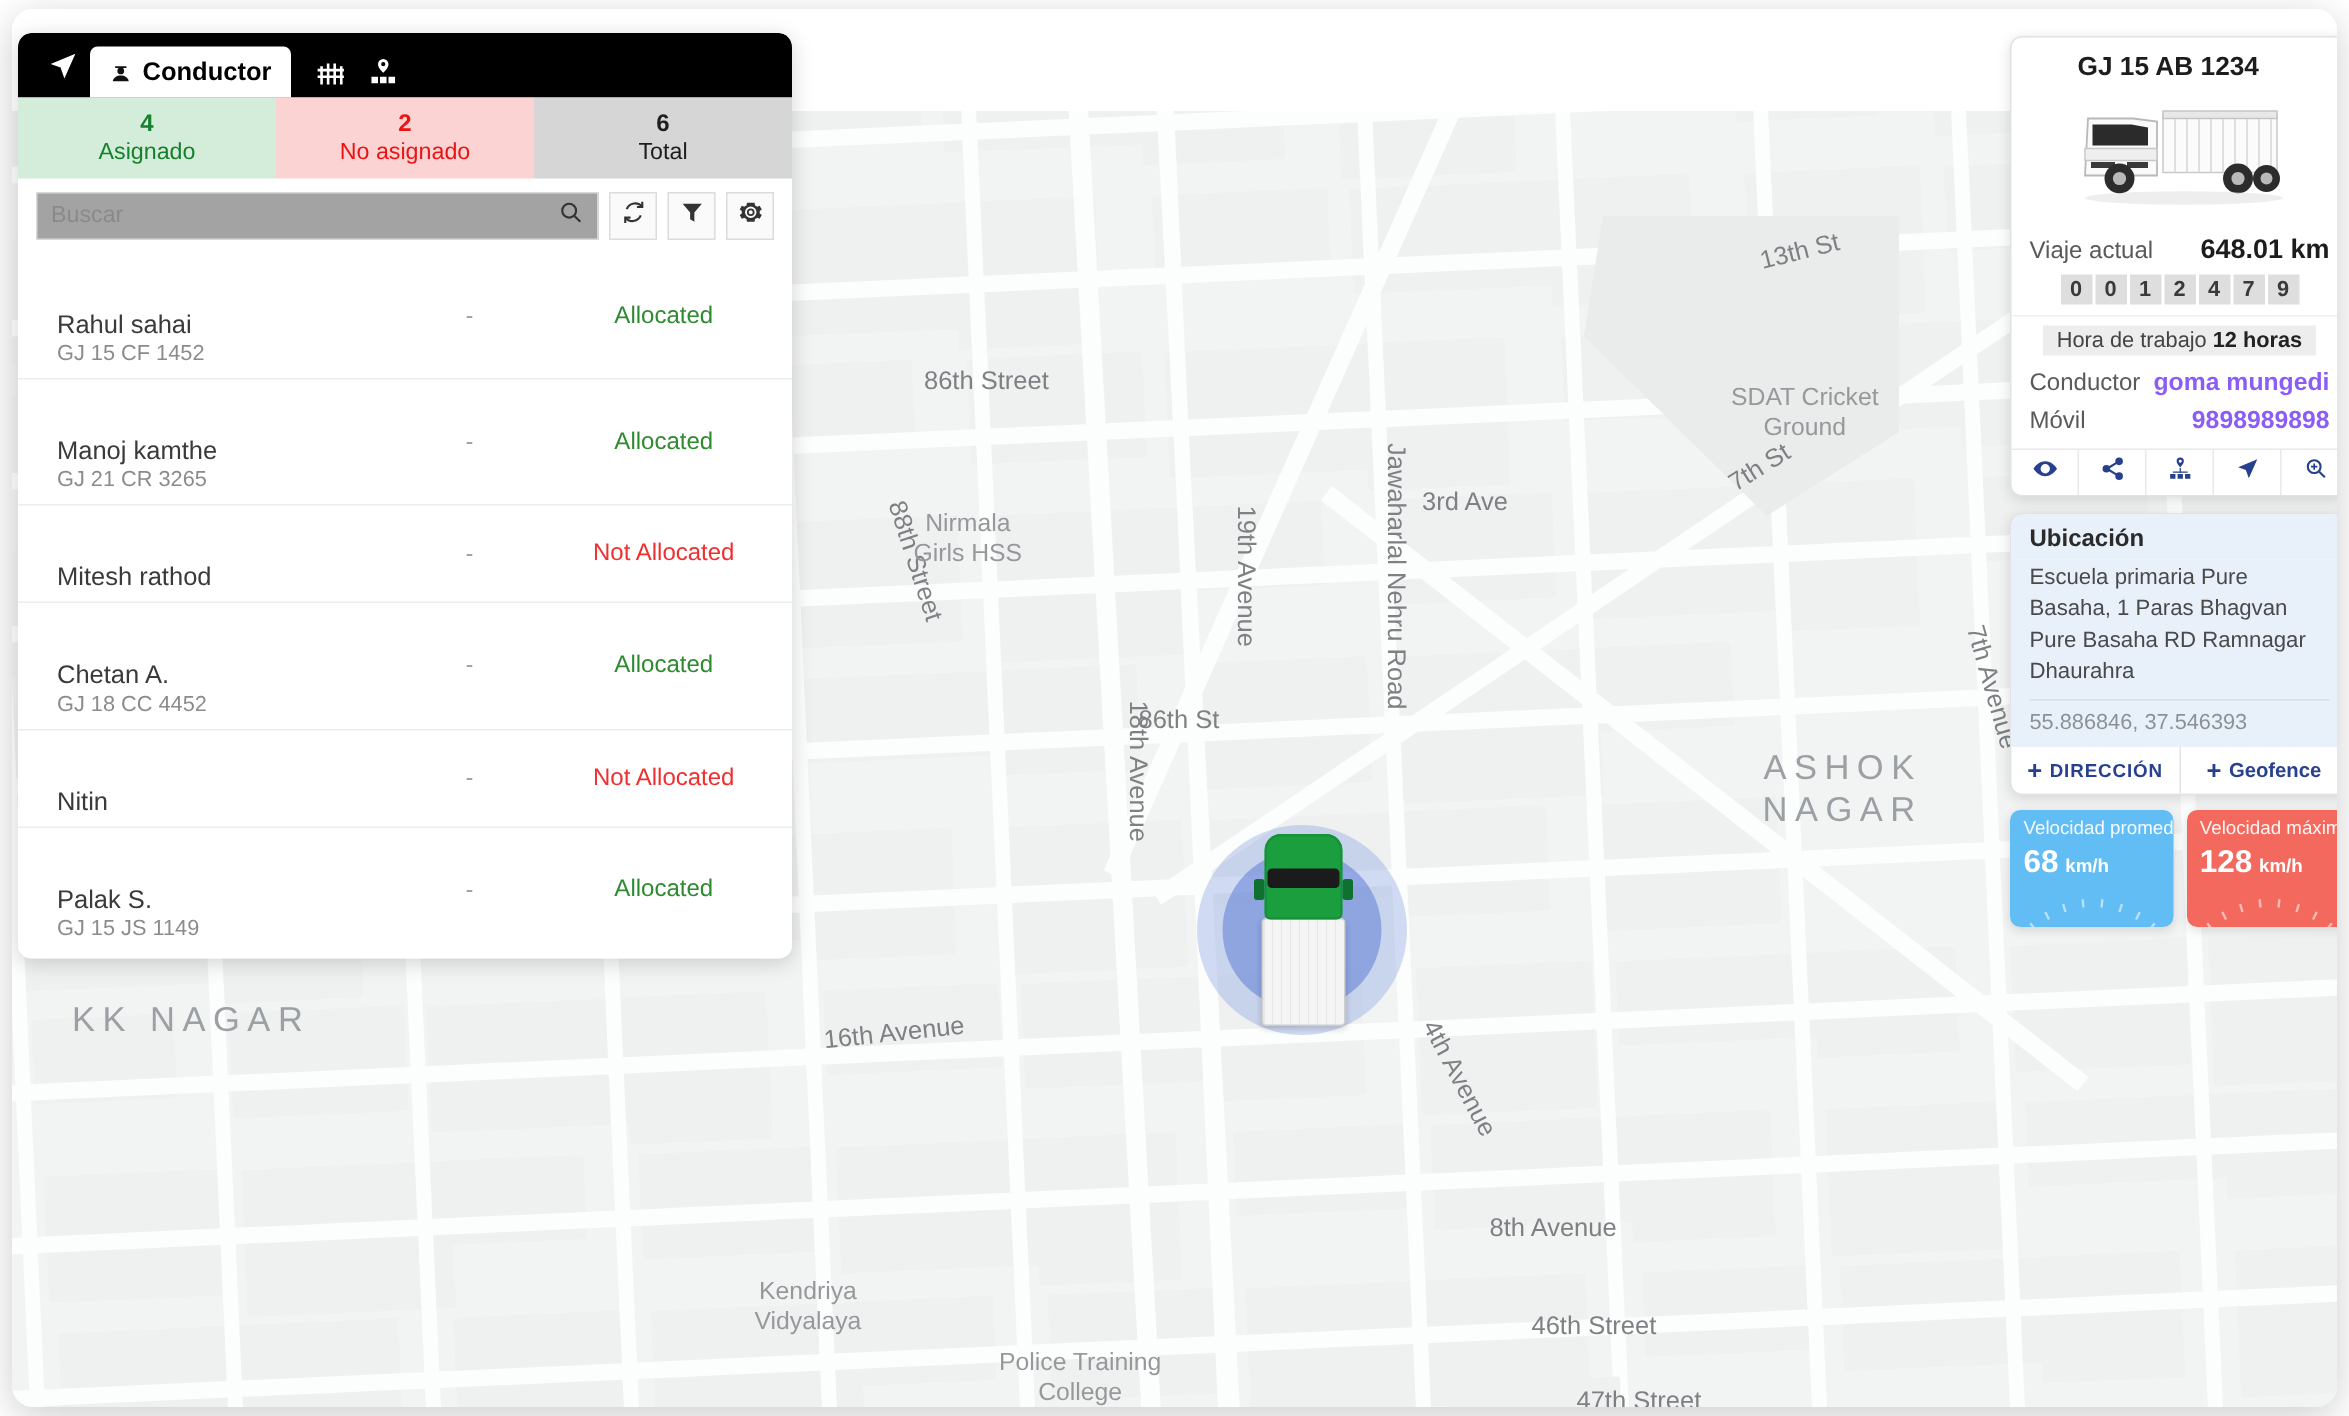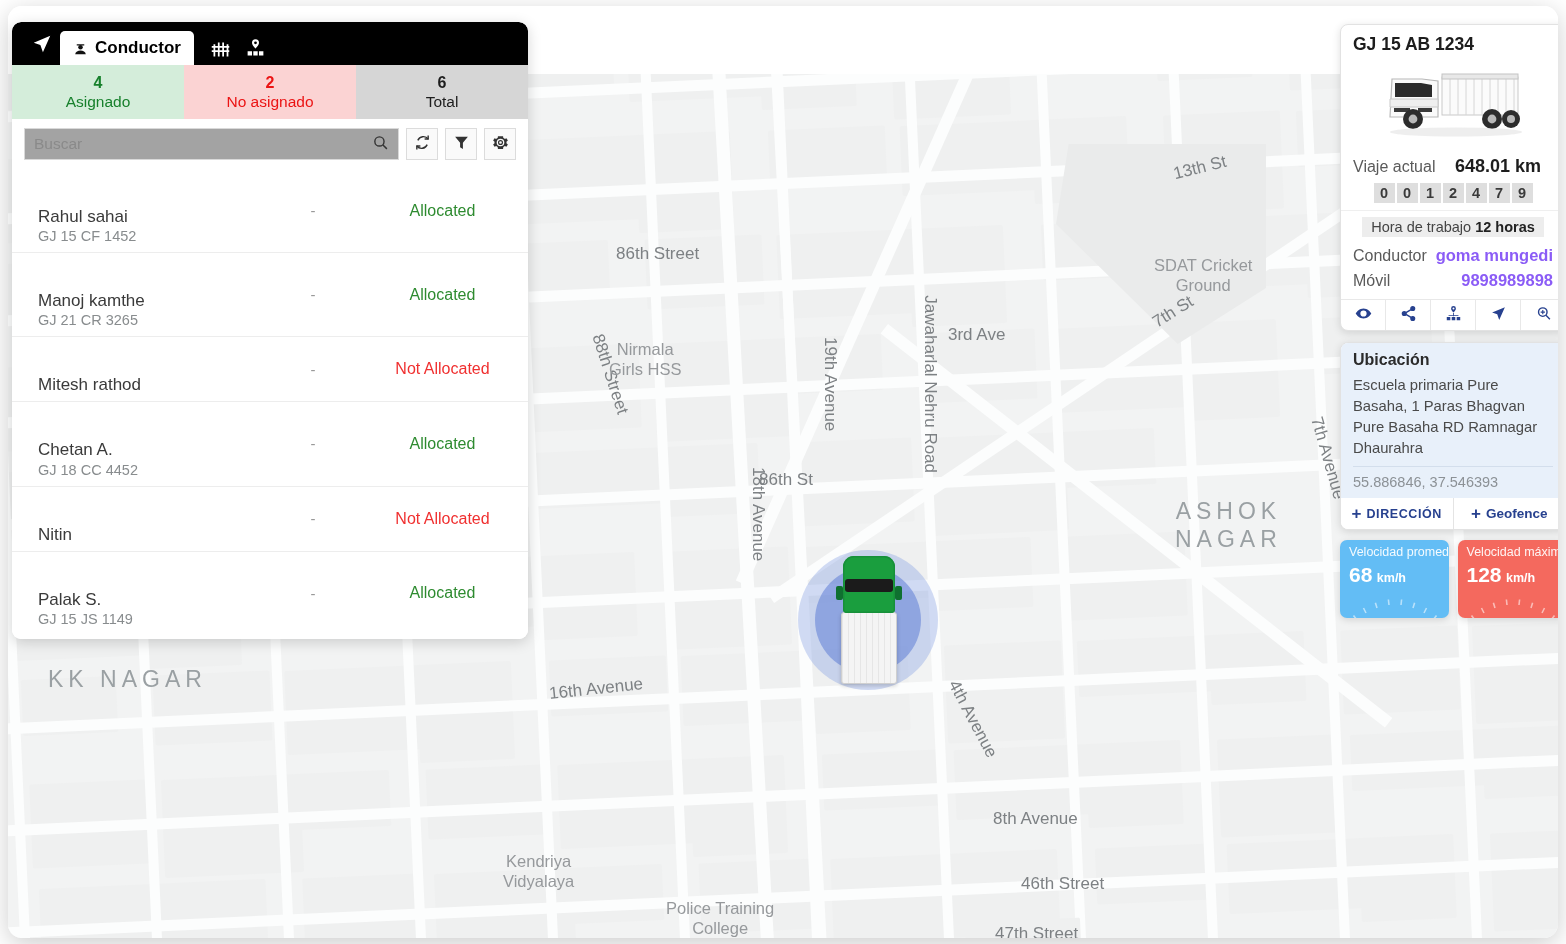--- a/index.html
+++ b/index.html
@@ -186,40 +186,40 @@
   }
   .card {
     background: #ffffff;
     border: 1px solid #E2E2E2;
     border-radius: 8px;
     box-shadow: 0 2px 9px rgba(0,0,0,.13);
     overflow: hidden;
   }
   .veh-plate {
     padding: 9px 12px 4px 12px;
-    font-size: 17.5px; font-weight: 700; color: #1d1d1d;
+    font-size: 17.5px; font-weight: 700; color: #1d1d1d; margin-left: 32px;
   }
   .veh-img {
     height: 88px; display: flex; align-items: center; justify-content: center;
     padding-bottom: 4px;
   }
   .statusband {
     background: #DCEBD3;
     display: flex; align-items: center; justify-content: space-between;
     padding: 7px 12px;
   }
   .badge {
     background: #2BA118; color: #fff;
     padding: 3px 12px; border-radius: 4px;
     font-size: 15.5px;
   }
   .band-time { font-size: 16px; font-weight: 700; color: #2b2b2b; }
   .trip {
     display: flex; align-items: baseline; justify-content: space-between;
-    padding: 9px 24px 4px 12px;
+    padding: 9px 12px 4px 12px;
   }
   .trip-lbl { font-size: 16px; color: #5a5a5a; }
   .trip-val { font-size: 18px; font-weight: 700; color: #1d1d1d; }
   .odo { display: flex; justify-content: center; gap: 2px; padding: 2px 0 7px 0; }
   .odo span {
     background: #DEDEDE; color: #3a3a3a;
     width: 21px; height: 20px;
     display: flex; align-items: center; justify-content: center;
     font-size: 14.5px; font-weight: 600;
   }
@@ -454,21 +454,21 @@
 NAGAR</div>
         <div class="maplabel area" style="left: 40px; top: 592px;">KK NAGAR</div>
         <div class="maplabel" style="left: 541px; top: 605px; transform: rotate(-6deg);">16th Avenue</div>
         <div class="maplabel poi" style="left: 495px; top: 778px;">Kendriya
 Vidyalaya</div>
         <div class="maplabel poi" style="left: 658px; top: 825px;">Police Training
 College</div>
         <div class="maplabel" style="left: 922px; top: 635px; transform: rotate(62deg);">4th Avenue</div>
         <div class="maplabel" style="left: 985px; top: 735px;">8th Avenue</div>
         <div class="maplabel" style="left: 1013px; top: 800px;">46th Street</div>
-        <div class="maplabel" style="left: 987px; top: 850px;">47th Street</div>
+        <div class="maplabel" style="left: 1043px; top: 850px;">47th Street</div>
       </div>
 
     <div class="marker">
       <div class="pulse p1"></div>
       <div class="pulse p2"></div>
       <div class="truck">
         <div class="trailer"></div>
         <div class="cab"></div>
         <div class="mirror l"></div>
         <div class="mirror r"></div>

